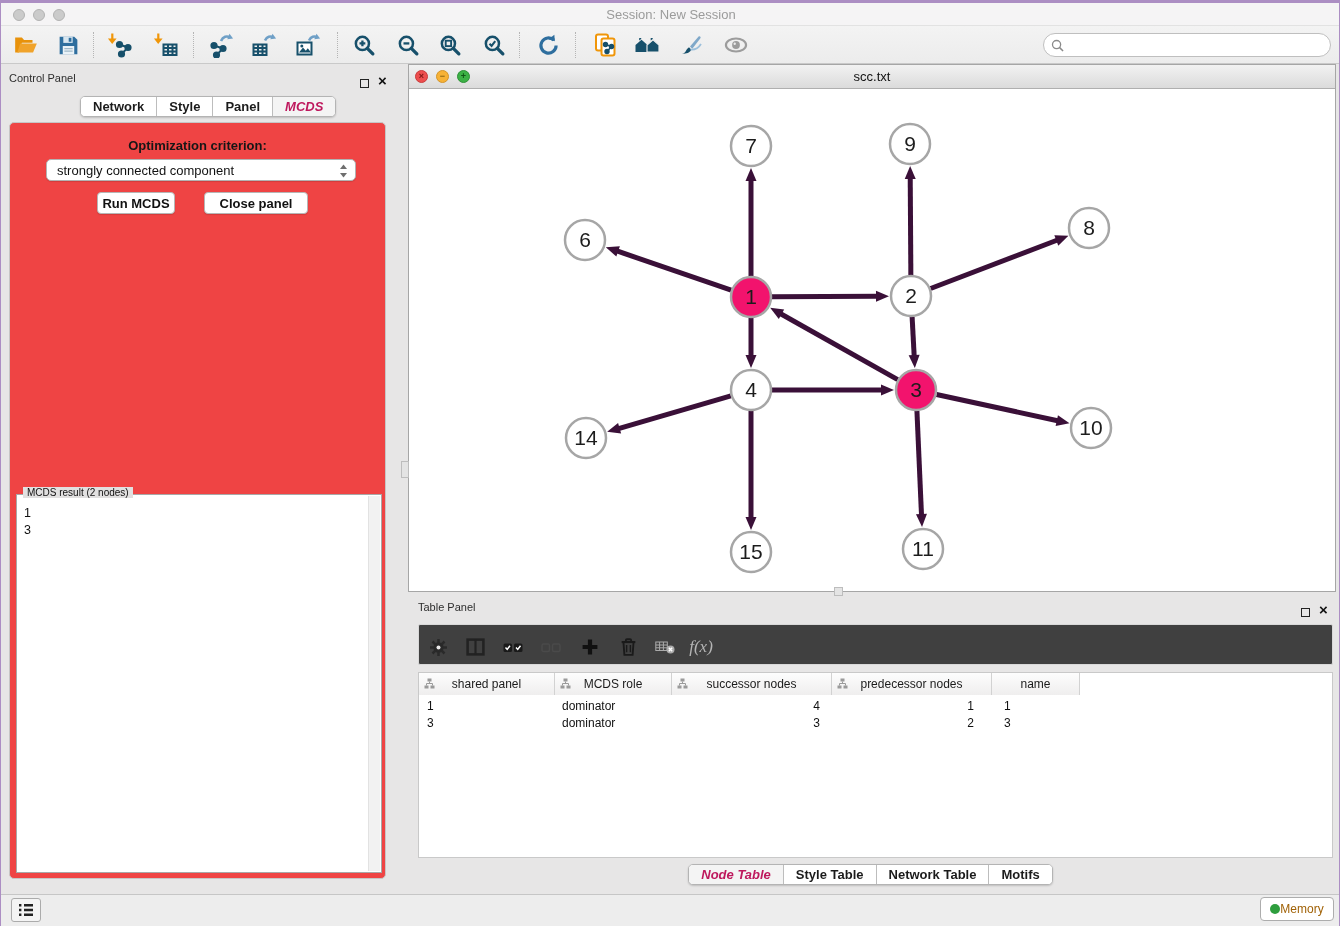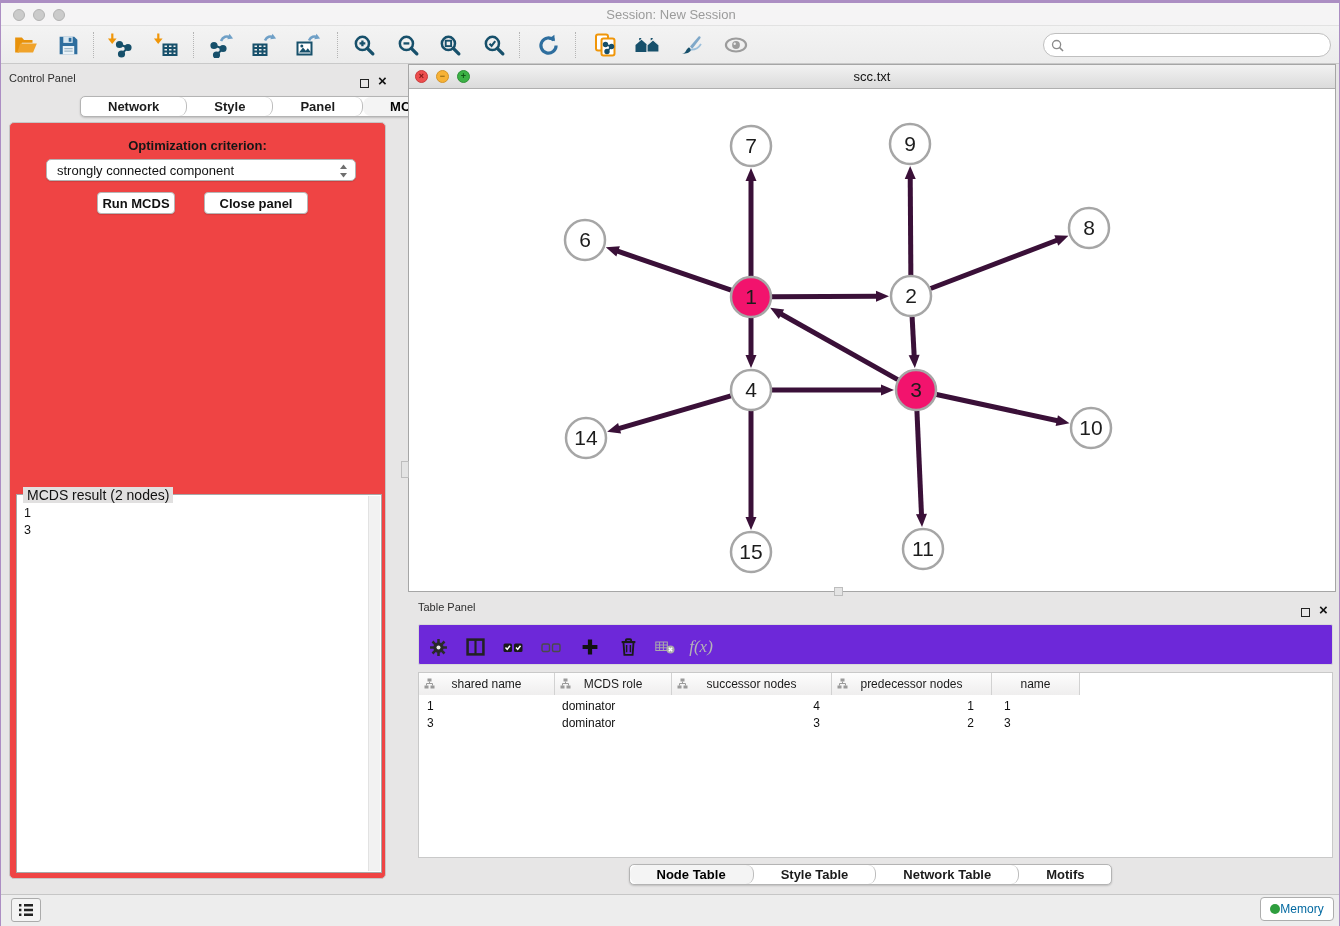--- a/index.html
+++ b/index.html
@@ -16,59 +16,59 @@
   .tbtn{position:absolute;top:3px;width:38px;height:32px;display:flex;align-items:center;justify-content:center;cursor:default;}
   .tsep{position:absolute;top:6px;width:0;height:26px;border-left:1px dotted #B5B5B5;}
   .searchbox{position:absolute;top:7px;left:1042px;width:288px;height:24px;background:#fff;border:1px solid #BFBFBF;border-radius:12px;display:flex;align-items:center;padding-left:7px;}
   .searchbox input{border:none;outline:none;flex:1;font-size:12px;background:transparent;margin-left:4px;}
   
   .panel-title{position:absolute;font-size:11px;color:#2E2E2E;}
   .float-ic{width:9px;height:9px;border:1.6px solid #222;display:inline-block;}
   .close-ic{font-size:15px;font-weight:900;color:#111;line-height:12px;}
   .icon-btn{position:absolute;cursor:default;}
   .segtabs{position:absolute;display:flex;border:1px solid #B4B4B4;border-radius:5px;background:#fff;box-shadow:0 1px 2px rgba(0,0,0,.18);overflow:hidden;height:21px;}
-  .seg{padding:2px 27px;font-size:13px;font-weight:600;color:#1B1B1B;border-right:1px solid #BDBDBD;background:#fff;white-space:nowrap;border-radius:8px;}
+  .seg{padding:2px 12px;font-size:13px;font-weight:600;color:#1B1B1B;border-right:1px solid #BDBDBD;background:#fff;white-space:nowrap;}
   .seg:last-child{border-right:none;}
-  .seg.sel{color:#000000;background:#F4F4F4;}
+  .seg.sel{color:#be185d;background:#F4F4F4;font-style:italic;}
   .cp-body{position:absolute;left:8px;top:122px;width:377px;height:757px;background:#ef4444;border:1px solid #C6C6C6;border-radius:5px;text-decoration:underline;}
   .opt-label{position:absolute;left:0;top:15px;width:100%;text-align:center;font-size:13px;font-weight:600;color:#161616;}
   .cp-select{position:absolute;left:36px;top:36px;width:310px;height:22px;background:#fff;border:1px solid #B3B3B3;border-radius:5px;font-size:13px;color:#111;display:flex;align-items:center;padding-left:10px;box-shadow:0 1px 1px rgba(0,0,0,.12);}
   .cp-select svg{position:absolute;right:7px;top:4px;}
   .cp-btn{position:absolute;top:69px;height:22px;background:#fff;border:1px solid #B6B6B6;border-radius:4px;font-size:13px;font-weight:600;color:#111;display:flex;align-items:center;justify-content:center;box-shadow:0 1px 1px rgba(0,0,0,.12);}
   .mcds-result{position:absolute;left:6px;top:371px;width:366px;height:379px;background:#fff;border:1px solid #A8A8A8;}
-  .mcds-legend{position:absolute;left:6px;top:-8px;background:#E1E0E0;padding:0 4px;font-size:14px;color:#111;}
+  .mcds-legend{position:absolute;left:6px;top:-8px;background:#E1E0E0;padding:0 4px;font-size:10px;color:#111;}
   .mcds-line{font-size:12.5px;color:#111;line-height:17px;padding-left:7px;}
   .mcds-scroll{position:absolute;right:1px;top:1px;bottom:1px;width:12px;background:#F2F2F2;border-left:1px solid #E2E2E2;}
   
   .netwin{position:absolute;left:407px;top:64px;width:928px;height:528px;border:1px solid #A6A6A6;background:#fff;}
   .net-titlebar{position:absolute;left:0;top:0;width:100%;height:24px;background:linear-gradient(#F2F2F2,#DBDBDB);border-bottom:1px solid #AFAFAF;}
   .traffic{position:absolute;top:5px;width:13px;height:13px;border-radius:50%;font-size:9px;font-weight:700;display:flex;align-items:center;justify-content:center;line-height:1;}
   .net-title{position:absolute;left:0;top:4px;width:100%;text-align:center;font-size:13px;font-weight:500;color:#111;}
   .net-canvas{position:absolute;left:0;top:24px;width:926px;height:502px;background:#fff;}
   .handle{position:absolute;background:#E4E4E4;border:1px solid #BDBDBD;}
   
-  .tp-toolbar{position:absolute;left:417px;top:624px;width:915px;height:41px;background:#6d28d9;border:1px solid #D9D9D9;border-radius:2px;}
+  .tp-toolbar{position:absolute;left:417px;top:624px;width:915px;height:41px;background:#404040;border:1px solid #D9D9D9;border-radius:2px;}
   .tp-ic{position:absolute;top:0;height:44px;display:flex;align-items:center;justify-content:center;width:34px;}
   .fx{font-family:"Liberation Serif","DejaVu Serif",serif;font-style:italic;font-size:17px;color:#B5B5B5;}
   .dtable{position:absolute;left:417px;top:672px;width:915px;height:186px;background:#fff;border:1px solid #C9C9C9;}
   .thead{position:absolute;left:0;top:0;height:22px;display:flex;border-bottom:1px solid #BEBEBE;}
   .th{position:relative;height:22px;background:linear-gradient(#FDFDFD,#EFEEEE);border-right:1px solid #D2D2D2;display:flex;align-items:center;justify-content:center;font-size:12px;font-weight:500;color:#1B1B1B;}
   .th .hier{position:absolute;left:5px;top:5px;}
   .trow{position:absolute;left:0;height:17px;display:flex;font-size:12px;color:#111;}
   .td{height:17px;display:flex;align-items:center;}
   .c0{width:136px;padding-left:8px;}
   .c1{width:117px;padding-left:7px;}
   .c2{width:160px;justify-content:flex-end;padding-right:12px;}
   .c3{width:160px;justify-content:flex-end;padding-right:18px;}
   .c4{width:88px;padding-left:12px;}
   .bottom-tabs{position:absolute;left:405px;top:864px;width:929px;display:flex;justify-content:center;}
   
   .statusbar{position:absolute;left:0;top:894px;width:1340px;height:32px;background:#EDEDED;border-top:1px solid #C6C6C6;}
   .list-btn{position:absolute;left:10px;top:3px;width:30px;height:24px;background:#F4F4F4;border:1px solid #ABABAB;border-radius:3px;display:flex;align-items:center;justify-content:center;}
-  .mem-btn{position:absolute;right:7px;top:2px;width:74px;height:24px;background:#fff;border:1px solid #ADADAD;border-radius:4px;display:flex;align-items:center;justify-content:center;font-size:12px;color:#0369a1;}
+  .mem-btn{position:absolute;right:7px;top:2px;width:74px;height:24px;background:#fff;border:1px solid #ADADAD;border-radius:4px;display:flex;align-items:center;justify-content:center;font-size:12px;color:#a16207;}
   .mem-dot{width:10px;height:10px;border-radius:50%;background:#2E9E3E;}
 </style>
 </head>
 <body>
 
 <div class="window">
   <div class="accent-top"></div>
 
   <div class="titlebar">
     <div class="tl-dot" style="left:12px"></div>
@@ -391,21 +391,21 @@
 
     <div class="dtable">
       <div class="thead">
         <div class="th" style="width:136px">
           <svg class="hier" width="11" height="11" viewBox="0 0 11 11">
               <rect x="3.5" y="0.5" width="4" height="3" fill="#9A9A9A"></rect>
               <path d="M5.5 3.5v2M2.5 5.5h6M2.5 5.5v2M8.5 5.5v2" stroke="#9A9A9A" fill="none"></path>
               <rect x="0.5" y="7.5" width="4" height="3" fill="#9A9A9A"></rect>
               <rect x="6.5" y="7.5" width="4" height="3" fill="#9A9A9A"></rect>
             </svg>
-          <span>shared name</span>
+          <span>shared panel</span>
         </div>
         <div class="th" style="width:117px">
           <svg class="hier" width="11" height="11" viewBox="0 0 11 11">
               <rect x="3.5" y="0.5" width="4" height="3" fill="#9A9A9A"></rect>
               <path d="M5.5 3.5v2M2.5 5.5h6M2.5 5.5v2M8.5 5.5v2" stroke="#9A9A9A" fill="none"></path>
               <rect x="0.5" y="7.5" width="4" height="3" fill="#9A9A9A"></rect>
               <rect x="6.5" y="7.5" width="4" height="3" fill="#9A9A9A"></rect>
             </svg>
           <span>MCDS role</span>
         </div>

